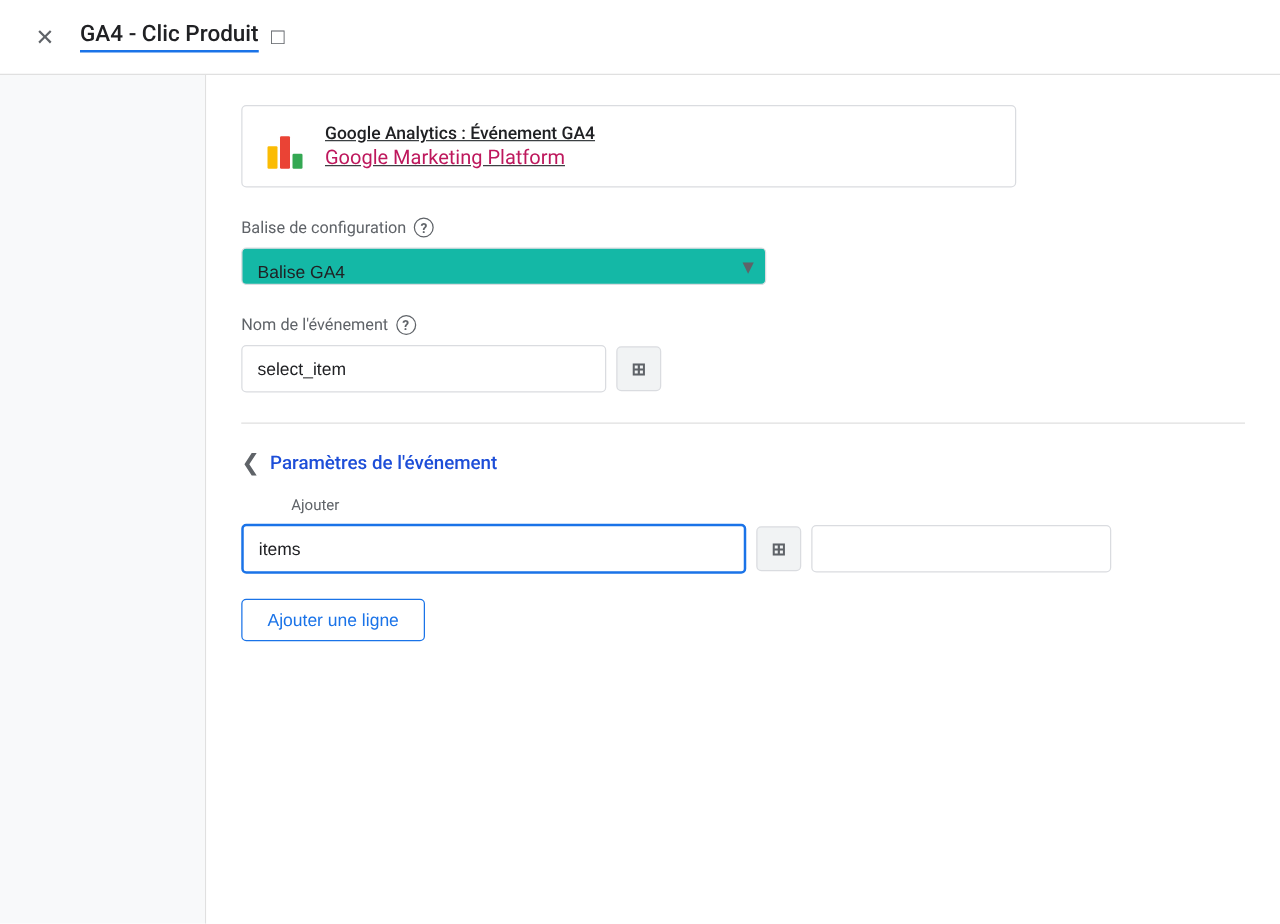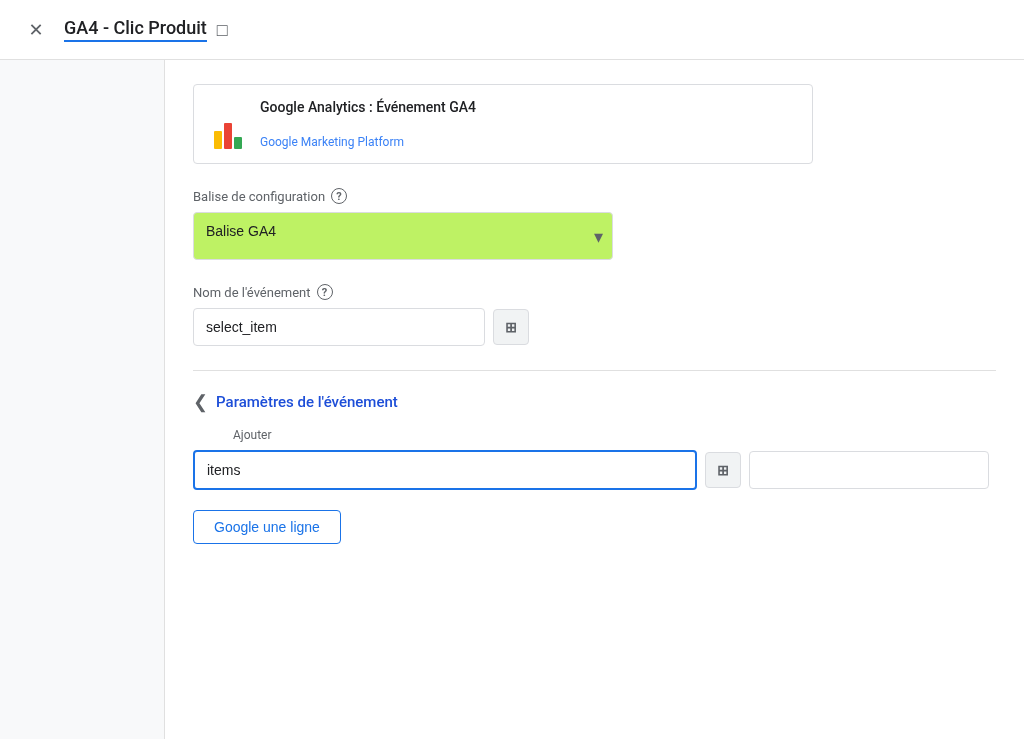--- a/index.html
+++ b/index.html
@@ -120,24 +120,25 @@
       cursor: pointer;
       flex-shrink: 0;
     }
 
     
     .tag-type-box {
       border: 1px solid #dadce0;
       border-radius: 4px;
       padding: 14px 16px;
       display: flex;
-      align-items: flex-end;
+      align-items: flex-start;
       gap: 14px;
       cursor: pointer;
       width: 620px;
+      text-decoration: underline;
     }
 
     .ga4-icon {
       width: 36px;
       height: 36px;
       flex-shrink: 0;
       display: flex;
       align-items: flex-end;
       justify-content: center;
       gap: 2px;
@@ -146,38 +147,38 @@
     .bar2 { width: 8px; height: 26px; background: #ea4335; border-radius: 1px; }
     .bar3 { width: 8px; height: 12px; background: #34a853; border-radius: 1px; }
 
     .tag-type-info {}
     .tag-type-name {
       font-size: 14px;
       font-weight: 500;
       color: #202124;
     }
     .tag-type-sub {
-      font-size: 12px;
-      color: #3b82f6;
-      margin-top: 20px;
+      font-size: 16px;
+      color: #be185d;
+      margin-top: 1px;
     }
 
     
     .select-wrapper {
       position: relative;
       width: 420px;
     }
     .select-field {
       width: 100%;
       border: 1px solid #dadce0;
       border-radius: 4px;
-      padding: 10px 36px 20px 12px;
-      font-size: 14px;
-      color: #202124;
-      background: #bef264;
+      padding: 10px 36px 2px 12px;
+      font-size: 14px;
+      color: #202124;
+      background: #14b8a6;
       appearance: none;
       cursor: pointer;
       outline: none;
     }
     .select-arrow {
       position: absolute;
       right: 10px;
       top: 50%;
       transform: translateY(-50%);
       pointer-events: none;
@@ -273,21 +274,21 @@
       gap: 8px;
       margin-bottom: 12px;
     }
     .param-input {
       border: 2px solid #1a73e8;
       border-radius: 4px;
       padding: 10px 12px;
       font-size: 14px;
       color: #202124;
       outline: none;
-      width: 504px;
+      width: 404px;
     }
     .value-input {
       border: 1px solid #dadce0;
       border-radius: 4px;
       padding: 10px 12px;
       font-size: 14px;
       color: #202124;
       outline: none;
       width: 240px;
       margin-left: 0;
@@ -385,19 +386,19 @@
         <div class="param-row">
           <input class="param-input" type="text" value="items" style="">
           <button class="icon-btn">
             <span class="variable-icon">⊞</span>
           </button>
           <input class="value-input" type="text" value="" style="">
         </div>
 
         
         <button class="add-line-btn">
-          <span>Google une ligne</span>
+          <span>Ajouter une ligne</span>
         </button>
       </div>
 
     </div>
   </div>
 </div>
 
 </body></html>

